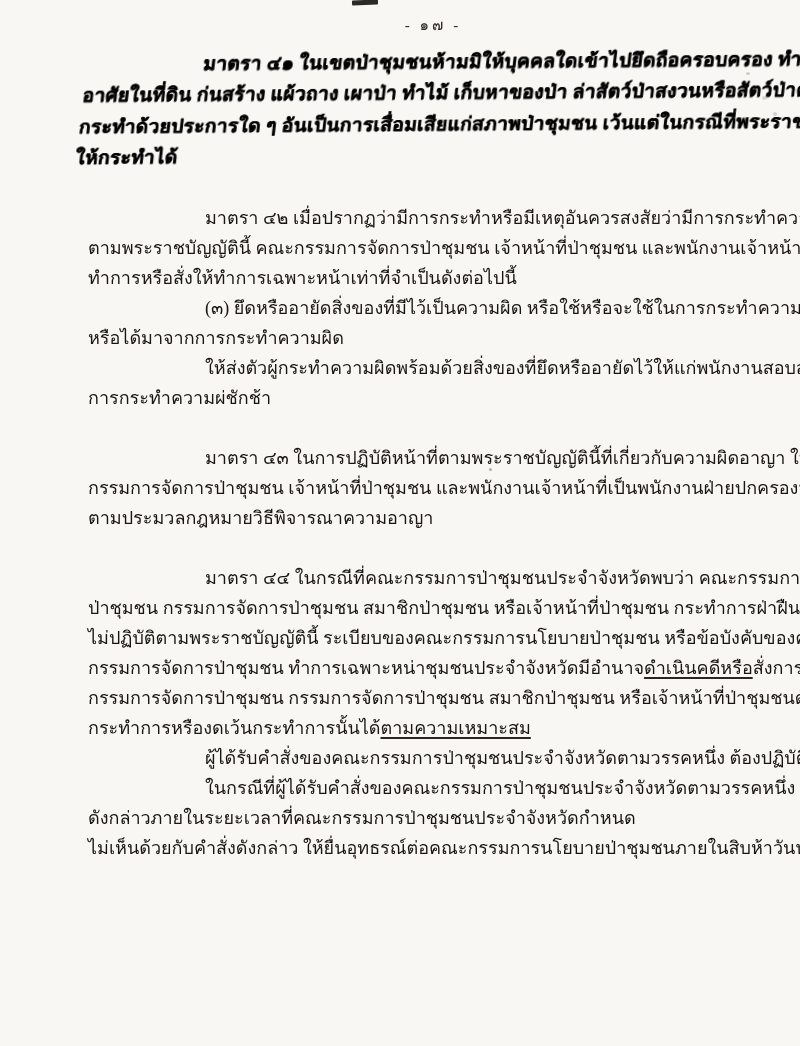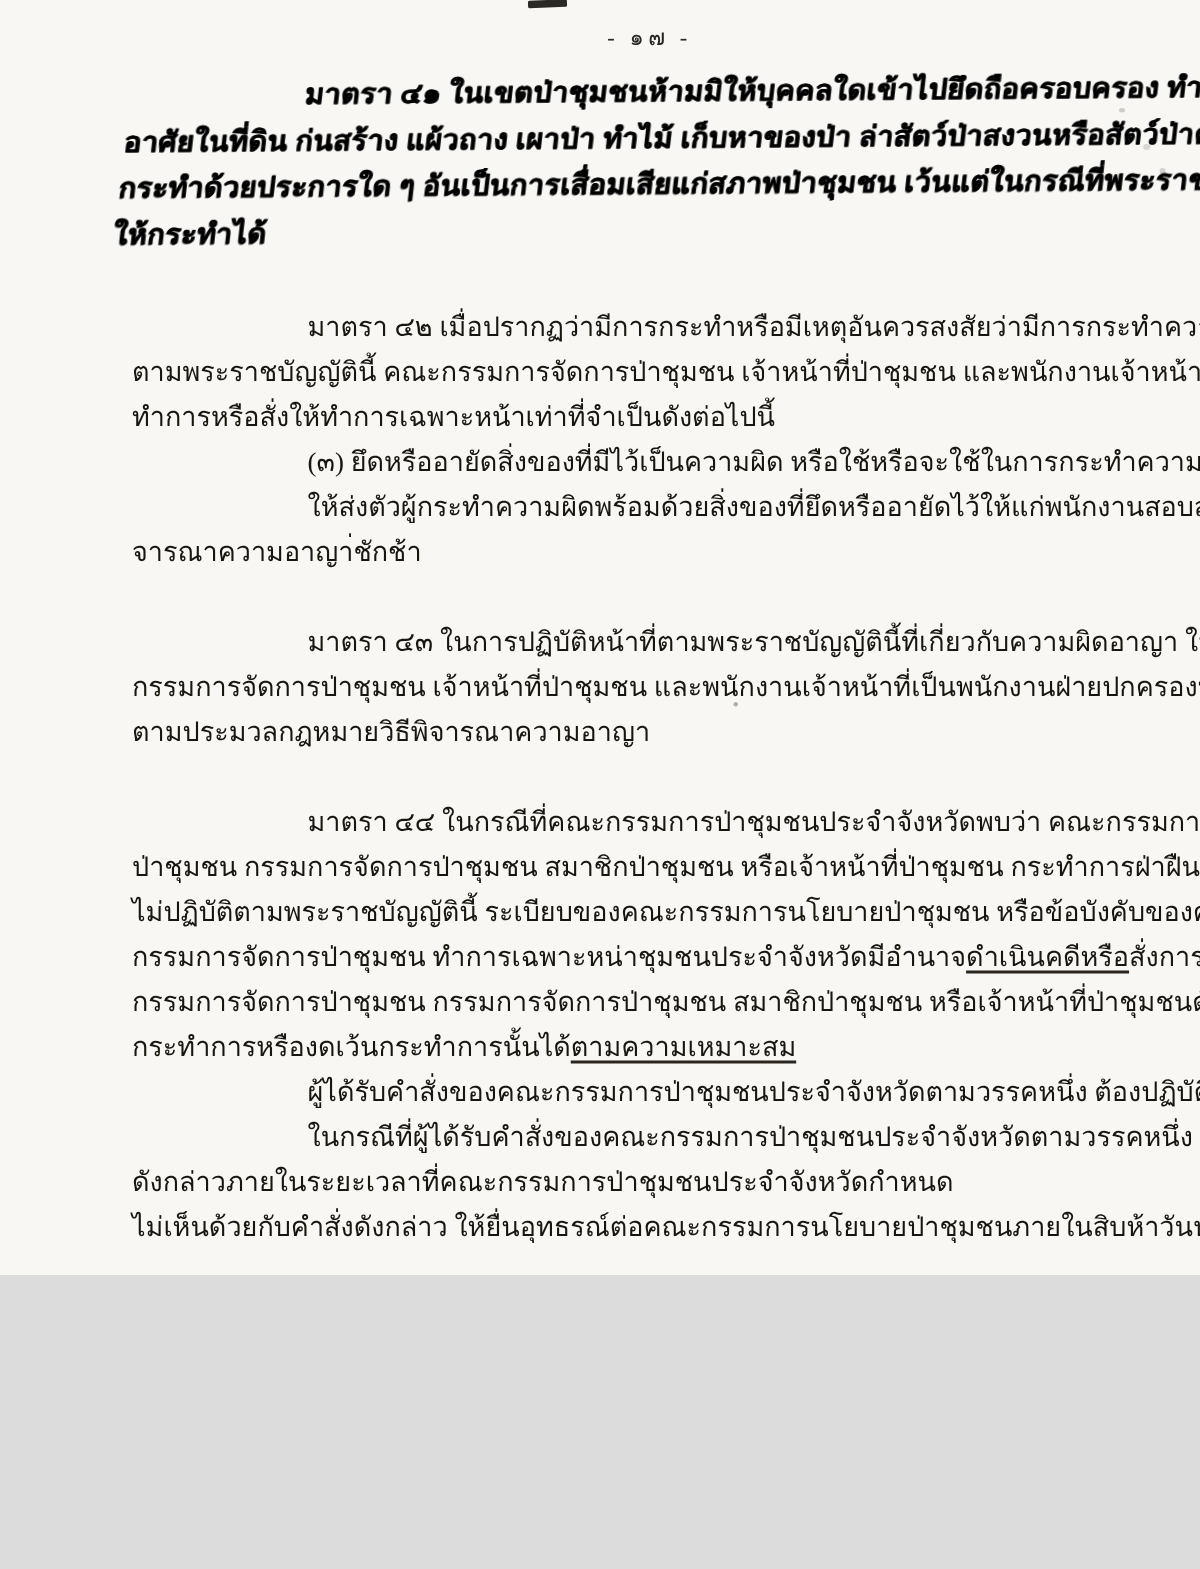--- a/index.html
+++ b/index.html
@@ -1,20 +1,20 @@
 <!DOCTYPE html>
 <html lang="th"><head>
 <meta charset="utf-8">
 <style>
   html, body { margin: 0; padding: 0; }
   body { background: #dcdcdc; }
   .page {
     position: relative;
     width: 800px;
-    height: 850px;
+    height: 1046px;
     margin: 0 auto;
     background: #f8f7f4;
     overflow: hidden;
     color: #19160f;
     font-family: "Liberation Serif", "DejaVu Serif", serif;
   }
   .page-number {
     padding-top: 13px;
     text-align: center;
     transform: translateX(33px);
@@ -82,22 +82,23 @@
       <span class="line">อาศัยในที่ดิน ก่นสร้าง แผ้วถาง เผาป่า ทำไม้ เก็บหาของป่า ล่าสัตว์ป่าสงวนหรือสัตว์ป่าคุ้มครอง หรือ</span>
       <span class="line">กระทำด้วยประการใด ๆ อันเป็นการเสื่อมเสียแก่สภาพป่าชุมชน เว้นแต่ในกรณีที่พระราชบัญญัตินี้บัญญัติ</span>
       <span class="line">ให้กระทำได้</span>
     </p>
 
     <p class="para">
       <span class="line indent">มาตรา ๔๒ เมื่อปรากฏว่ามีการกระทำหรือมีเหตุอันควรสงสัยว่ามีการกระทำความผิด</span>
       <span class="line">ตามพระราชบัญญัตินี้ คณะกรรมการจัดการป่าชุมชน เจ้าหน้าที่ป่าชุมชน และพนักงานเจ้าหน้าที่ มีอำนาจ</span>
       <span class="line">ทำการหรือสั่งให้ทำการเฉพาะหน้าเท่าที่จำเป็นดังต่อไปนี้</span>
       <span class="line indent">(๓) ยึดหรืออายัดสิ่งของที่มีไว้เป็นความผิด หรือใช้หรือจะใช้ในการกระทำความผิด</span>
+      <span class="line">หรือได้มาจากการกระทำความผิด</span>
       <span class="line indent">ให้ส่งตัวผู้กระทำความผิดพร้อมด้วยสิ่งของที่ยึดหรืออายัดไว้ให้แก่พนักงานสอบสวนที่มี</span>
-      <span class="line">จารณาความอาญา่ชักช้า</span>
+      <span class="line">การกระทำความผ่ชักช้า</span>
     </p>
 
     <p class="para">
       <span class="line indent">มาตรา ๔๓ ในการปฏิบัติหน้าที่ตามพระราชบัญญัตินี้ที่เกี่ยวกับความผิดอาญา ให้คณะ</span>
       <span class="line">กรรมการจัดการป่าชุมชน เจ้าหน้าที่ป่าชุมชน และพนักงานเจ้าหน้าที่เป็นพนักงานฝ่ายปกครองหรือตำรวจ</span>
       <span class="line">ตามประมวลกฎหมายวิธีพิจารณาความอาญา</span>
     </p>
 
     <p class="para">
       <span class="line indent">มาตรา ๔๔ ในกรณีที่คณะกรรมการป่าชุมชนประจำจังหวัดพบว่า คณะกรรมการจัดการ</span>

